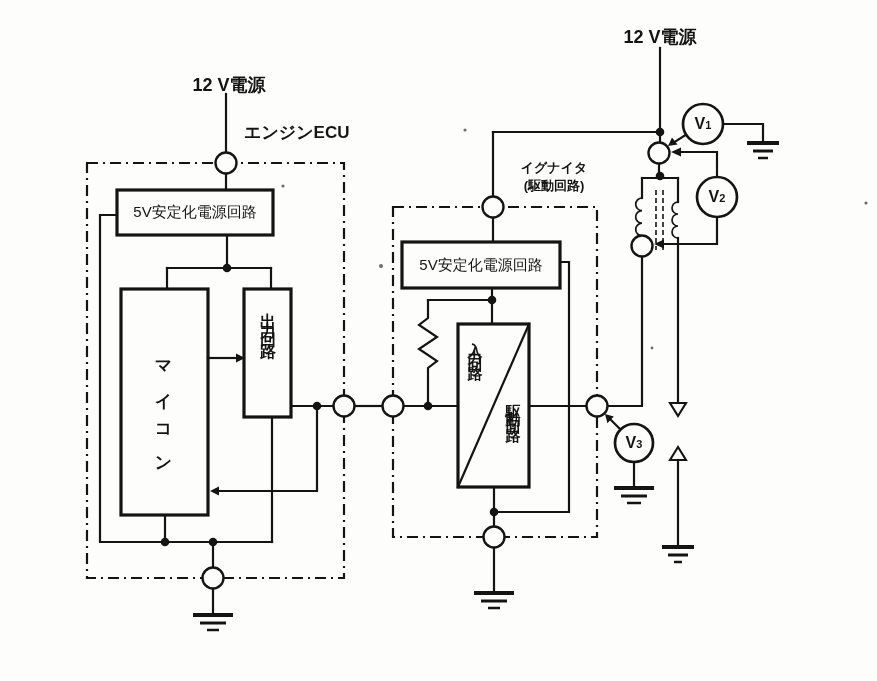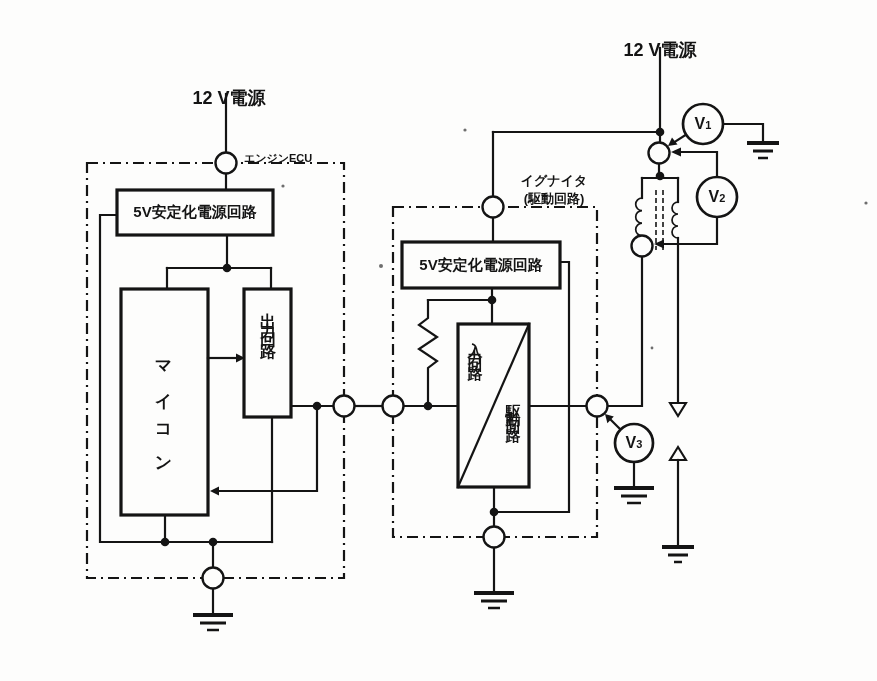--- a/index.html
+++ b/index.html
@@ -18,28 +18,28 @@
   .box    { stroke:var(--ink); stroke-width:3.2; fill:var(--paper); }
   .term   { stroke:var(--ink); stroke-width:2.4; fill:var(--paper); }
   .meterc { stroke:var(--ink); stroke-width:2.7; fill:var(--paper); }
   .dot    { fill:var(--ink); stroke:none; }
   .arrow  { fill:var(--ink); stroke:none; }
   .hollow { fill:var(--paper); stroke:var(--ink); stroke-width:2.1; }
   .gnd    { stroke:var(--ink); fill:none; stroke-linecap:butt; }
   .speck  { fill:#4a4a4a; opacity:.8; }
 
   .lbl { position:absolute; color:var(--ink); font-weight:bold; white-space:nowrap; }
-  .center { text-align:center;margin-top:13px; }
+  .center { text-align:center; }
   .vtext {
     position:absolute; color:var(--ink); font-weight:bold;
     writing-mode:vertical-rl; text-orientation:upright; white-space:nowrap;
   }
   .boxlbl {
     position:absolute; display:flex; align-items:center; justify-content:center;
-    color:var(--ink); font-weight:bold; white-space:nowrap;
+    color:var(--ink); font-weight:normal; white-space:nowrap;
   }
   .meter {
     position:absolute; display:flex; align-items:center; justify-content:center;
     color:var(--ink); font-weight:bold; font-size:16px;
   }
   .meter sub { font-size:11px; font-weight:bold; transform:translateY(1px); }
 </style>
 </head>
 <body>
 
@@ -203,21 +203,21 @@
       <circle class="speck" cx="465" cy="130" r="1.6"></circle>
       <circle class="speck" cx="866" cy="203" r="1.6"></circle>
       <circle class="speck" cx="652" cy="348" r="1.4"></circle>
     </g>
   </svg>
 
   <div class="lbl center" style="left:180px; top:73px; width:98px; font-size:18px;">12 V電源</div>
 
   <div class="lbl center" style="left:608px; top:25px; width:104px; font-size:18px;">12 V電源</div>
 
-  <div class="lbl" style="left:244px; top:151px; font-size:11px;">エンジンECU</div>
+  <div class="lbl" style="left:244px; top:121px; font-size:17px;">エンジンECU</div>
 
   <div class="lbl center" style="left:494px; top:159px; width:120px; font-size:13px; line-height:18px;">
     <div>イグナイタ</div>
     <div>(駆動回路)</div>
   </div>
 
   <div class="boxlbl" style="left:117px; top:190px; width:156px; height:45px; font-size:15px;">5V安定化電源回路</div>
 
   <div class="boxlbl" style="left:402px; top:242px; width:158px; height:46px; font-size:15px;">5V安定化電源回路</div>
 

